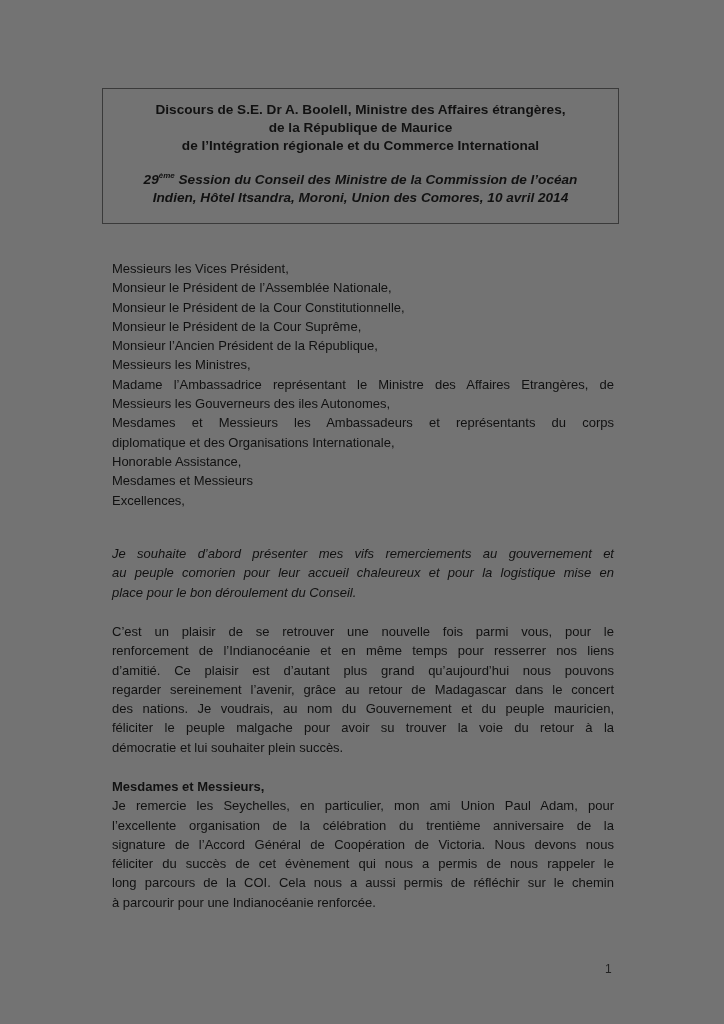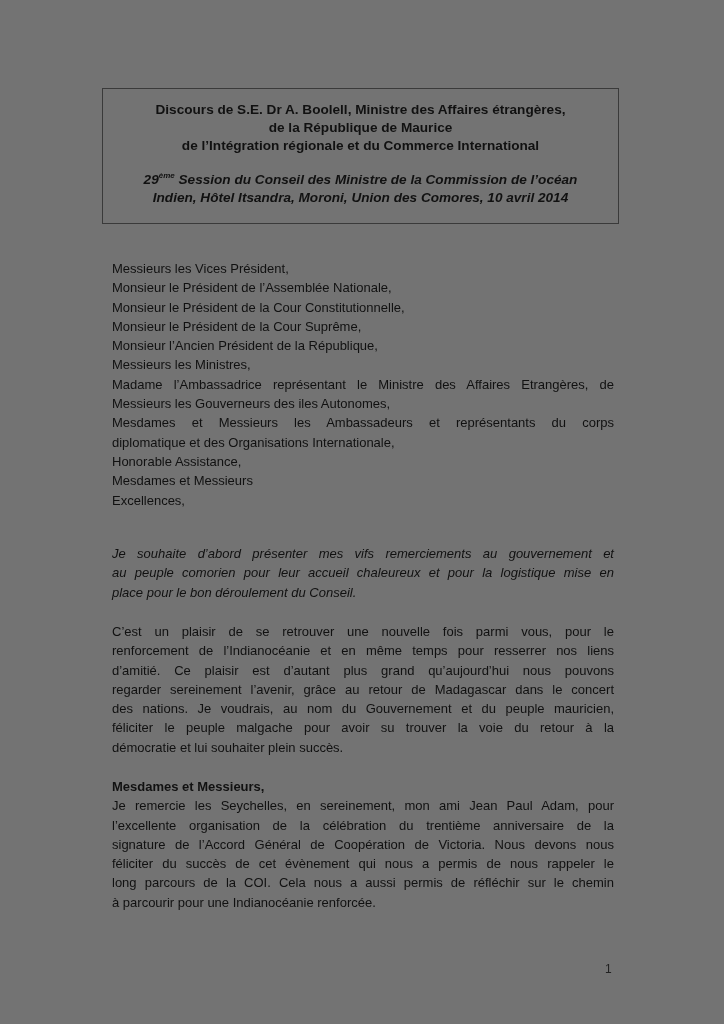--- a/index.html
+++ b/index.html
@@ -70,21 +70,21 @@
     <span class="l">renforcement de l’Indianocéanie et en même temps pour resserrer nos liens</span>
     <span class="l">d’amitié. Ce plaisir est d’autant plus grand qu’aujourd’hui nous pouvons</span>
     <span class="l">regarder sereinement l’avenir, grâce au retour de Madagascar dans le concert</span>
     <span class="l">des nations. Je voudrais, au nom du Gouvernement et du peuple mauricien,</span>
     <span class="l">féliciter le peuple malgache pour avoir su trouver la voie du retour à la</span>
     <span class="l last">démocratie et lui souhaiter plein succès.</span>
   </div>
 
   <div class="body-text para p3">
     <span class="l last bold">Mesdames et Messieurs,</span>
-    <span class="l">Je remercie les Seychelles, en sereinement, mon ami Jean Paul Adam, pour</span>
+    <span class="l">Je remercie les Seychelles, en particulier, mon ami Union Paul Adam, pour</span>
     <span class="l">l’excellente organisation de la célébration du trentième anniversaire de la</span>
     <span class="l">signature de l’Accord Général de Coopération de Victoria. Nous devons nous</span>
     <span class="l">féliciter du succès de cet évènement qui nous a permis de nous rappeler le</span>
     <span class="l">long  parcours de la COI. Cela nous a aussi permis de réfléchir sur le chemin</span>
     <span class="l last">à parcourir pour une Indianocéanie renforcée.</span>
   </div>
 
   <div class="page-number">1</div>
 </div>
 

